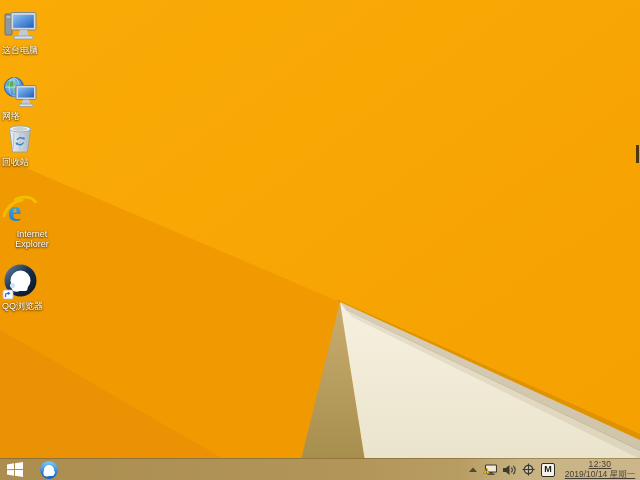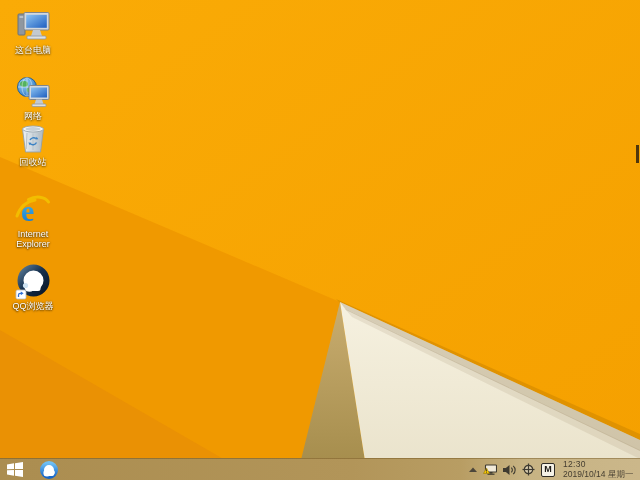--- a/index.html
+++ b/index.html
@@ -3,21 +3,21 @@
 <meta charset="utf-8">
 <style>
   html,body{margin:0;padding:0;background:#222;}
   .screen{position:relative;width:640px;height:480px;overflow:hidden;
           font-family:"Liberation Sans","DejaVu Sans",sans-serif;
           -webkit-font-smoothing:antialiased;}
   .wallpaper{position:absolute;left:0;top:0;width:640px;height:480px;}
 
   
   .desk-icon{position:absolute;left:2px;width:62px;display:flex;
-             flex-direction:column;align-items:center;cursor:default;}
+             flex-direction:column;align-items:flex-start;cursor:default;}
   .desk-icon .ic{width:36px;height:36px;display:flex;align-items:center;justify-content:center;}
   .desk-icon .lbl{margin-top:1px;font-size:9px;line-height:10px;color:#ffffff;
                   text-align:center;text-shadow:0 1px 2px rgba(0,0,0,.65),0 0 2px rgba(0,0,0,.5);
                   max-width:60px;word-break:break-word;}
   #icon-thispc{top:8px;}
   #icon-network{top:74px;}
   #icon-recycle{top:120px;}
   #icon-ie{top:192px;}
   #icon-qq{top:264px;}
 
@@ -30,22 +30,22 @@
            background:linear-gradient(to right,#ab8d50 0%,#b29559 55%,#b89d63 72%,#c7b383 82%,#cbb78a 100%);
            border-top:1px solid rgba(90,60,10,.35);box-sizing:border-box;
            display:flex;align-items:center;}
   .start-btn{width:30px;height:21px;display:flex;align-items:center;justify-content:center;}
   .task-app{width:26px;height:21px;margin-left:6px;display:flex;align-items:center;justify-content:center;}
   .tray{position:absolute;right:3px;top:0;height:21px;display:flex;align-items:center;gap:6px;}
   .tray-ic{display:flex;align-items:center;justify-content:center;}
   .ime-box{width:12px;height:12px;border:1.5px solid #2e2c26;border-radius:2px;
            background:rgba(250,248,242,.9);color:#1e1c18;font-size:9px;font-weight:bold;
            display:flex;align-items:center;justify-content:center;line-height:1;}
-  .clock{margin-left:2px;width:74px;color:#443d30;
-         font-size:8.5px;line-height:9.5px;}
+  .clock{margin-left:2px;width:74px;text-align:center;color:#443d30;
+         font-size:8.5px;line-height:9.5px;text-decoration:underline;}
   .clock .time{letter-spacing:.3px;}
   .clock .date{white-space:nowrap;}
 </style>
 </head>
 <body>
 
 <div class="screen">
 
   <svg class="wallpaper" viewBox="0 0 640 480" preserveAspectRatio="none">
     <defs>

